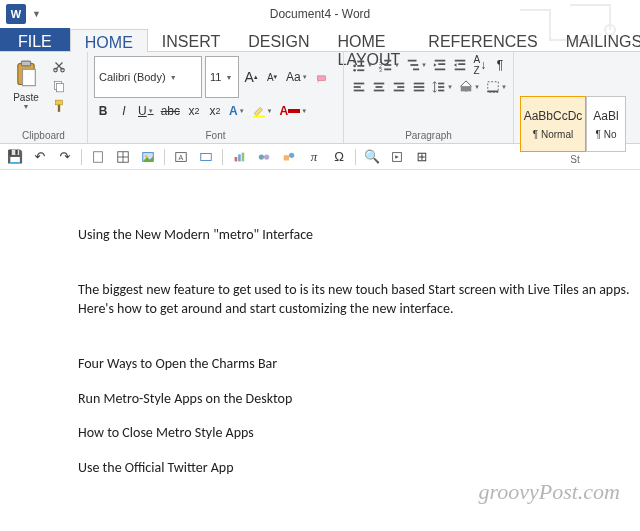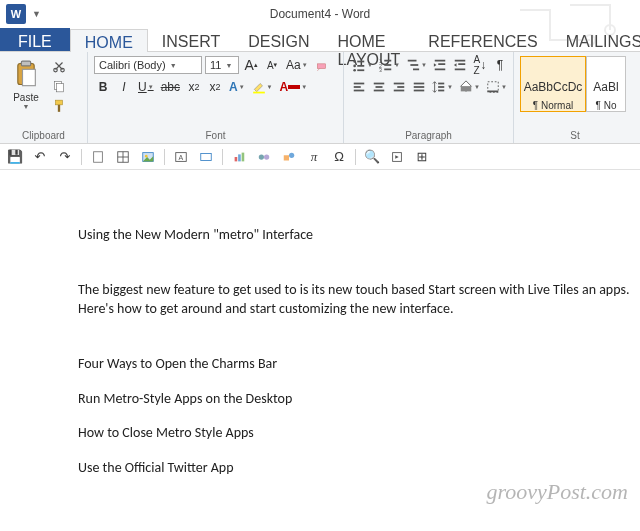--- a/index.html
+++ b/index.html
@@ -23,51 +23,51 @@
   .big-btn { display: flex; flex-direction: column; align-items: center; padding: 2px 4px; cursor: pointer; }
   .big-btn .ico { width: 32px; height: 32px; display: flex; align-items: center; justify-content: center; font-size: 22px; }
   .big-btn .lbl { font-size: 10px; color: #333; margin-top: 2px; }
   .big-btn .dd { font-size: 7px; color: #666; }
   
   .mini-col { display: flex; flex-direction: column; gap: 4px; padding-top: 2px; }
   .mini-btn { width: 18px; height: 16px; display: flex; align-items: center; justify-content: center; font-size: 12px; cursor: pointer; color: #444; }
   
   .font-block { display: flex; flex-direction: column; gap: 4px; }
   .font-row { display: flex; align-items: center; gap: 3px; }
-  .combo { border: 1px solid #ababab; background: #fff; font-size: 11px; padding: 2px 4px; color: #333; display: flex; align-items: center; cursor: pointer; }
+  .combo { border: 1px solid #ababab; background: #fff; font-size: 11px; padding: 14px 4px; color: #333; display: flex; align-items: center; cursor: pointer; }
   .combo .dd { font-size: 7px; margin-left: 4px; color: #666; }
   .combo.font-name { width: 108px; }
   .combo.font-size { width: 34px; }
   .icon-btn { min-width: 18px; height: 18px; display: flex; align-items: center; justify-content: center; font-size: 12px; cursor: pointer; color: #333; padding: 0 2px;}
   .icon-btn .dd { font-size: 6px; margin-left: 1px; color: #666; }
   .icon-btn.bold { font-weight: bold; }
   .icon-btn.italic { font-style: italic; }
   .icon-btn.underline { text-decoration: underline; }
   .icon-btn.strike { text-decoration: line-through; }
   .sub { font-size: 9px; vertical-align: sub; }
   .sup { font-size: 9px; vertical-align: super; }
   
   .para-block { display: flex; flex-direction: column; gap: 4px; }
   .para-row { display: flex; align-items: center; gap: 2px; }
   
   .styles-block { display: flex; gap: 0; }
-  .style-box { border: 1px solid #c5c5c5; width: 66px; height: 56px; background: #fff; display: flex; flex-direction: column; align-items: center; justify-content: flex-end; font-size: 10px; cursor: pointer; }
+  .style-box { border: 1px solid #c5c5c5; width: 66px; height: 56px; background: #fff; display: flex; flex-direction: column; align-items: center; justify-content: center; font-size: 10px; cursor: pointer; margin-top: 40px; }
   .style-box.sel { border-color: #f2a100; background: #fdf0d1; }
   .style-box .preview { font-size: 12px; color: #333; }
   .style-box .name { font-size: 10px; color: #333; margin-top: 6px; }
   
   .qat2 { background: #fff; border-bottom: 1px solid #e1e1e1; height: 26px; display: flex; align-items: center; gap: 7px; padding: 0 6px; }
   .qat2 .q { width: 18px; height: 18px; display: flex; align-items: center; justify-content: center; font-size: 13px; cursor: pointer; color: #3b3b3b; }
   .qat2 .sep { width: 1px; height: 16px; background: #d0d0d0; }
   
   .document { padding: 56px 0 0 78px; font-family: Calibri, sans-serif; font-size: 14px; color: #222; line-height: 1.35; }
   .document p { margin-bottom: 16px; }
   .document .spacer { height: 20px; }
   
-  .watermark { position: absolute; right: 12px; bottom: 26px; font-family: Georgia, serif; font-style: italic; font-size: 22px; color: rgba(120,120,120,0.55); pointer-events: none; }
+  .watermark { position: absolute; right: 20px; bottom: 26px; font-family: Georgia, serif; font-style: italic; font-size: 22px; color: rgba(120,120,120,0.55); pointer-events: none; }
   .circuit { position: absolute; right: 0; top: 0; width: 130px; height: 60px; opacity: 0.15; pointer-events: none; }
 
   svg.i { width: 14px; height: 14px; }
 </style>
 </head>
 <body>
 
 <svg class="circuit">
     <g stroke="#888" fill="none" stroke-width="2">
       <path d="M10 10 L40 10 L40 40 L80 40"></path>

